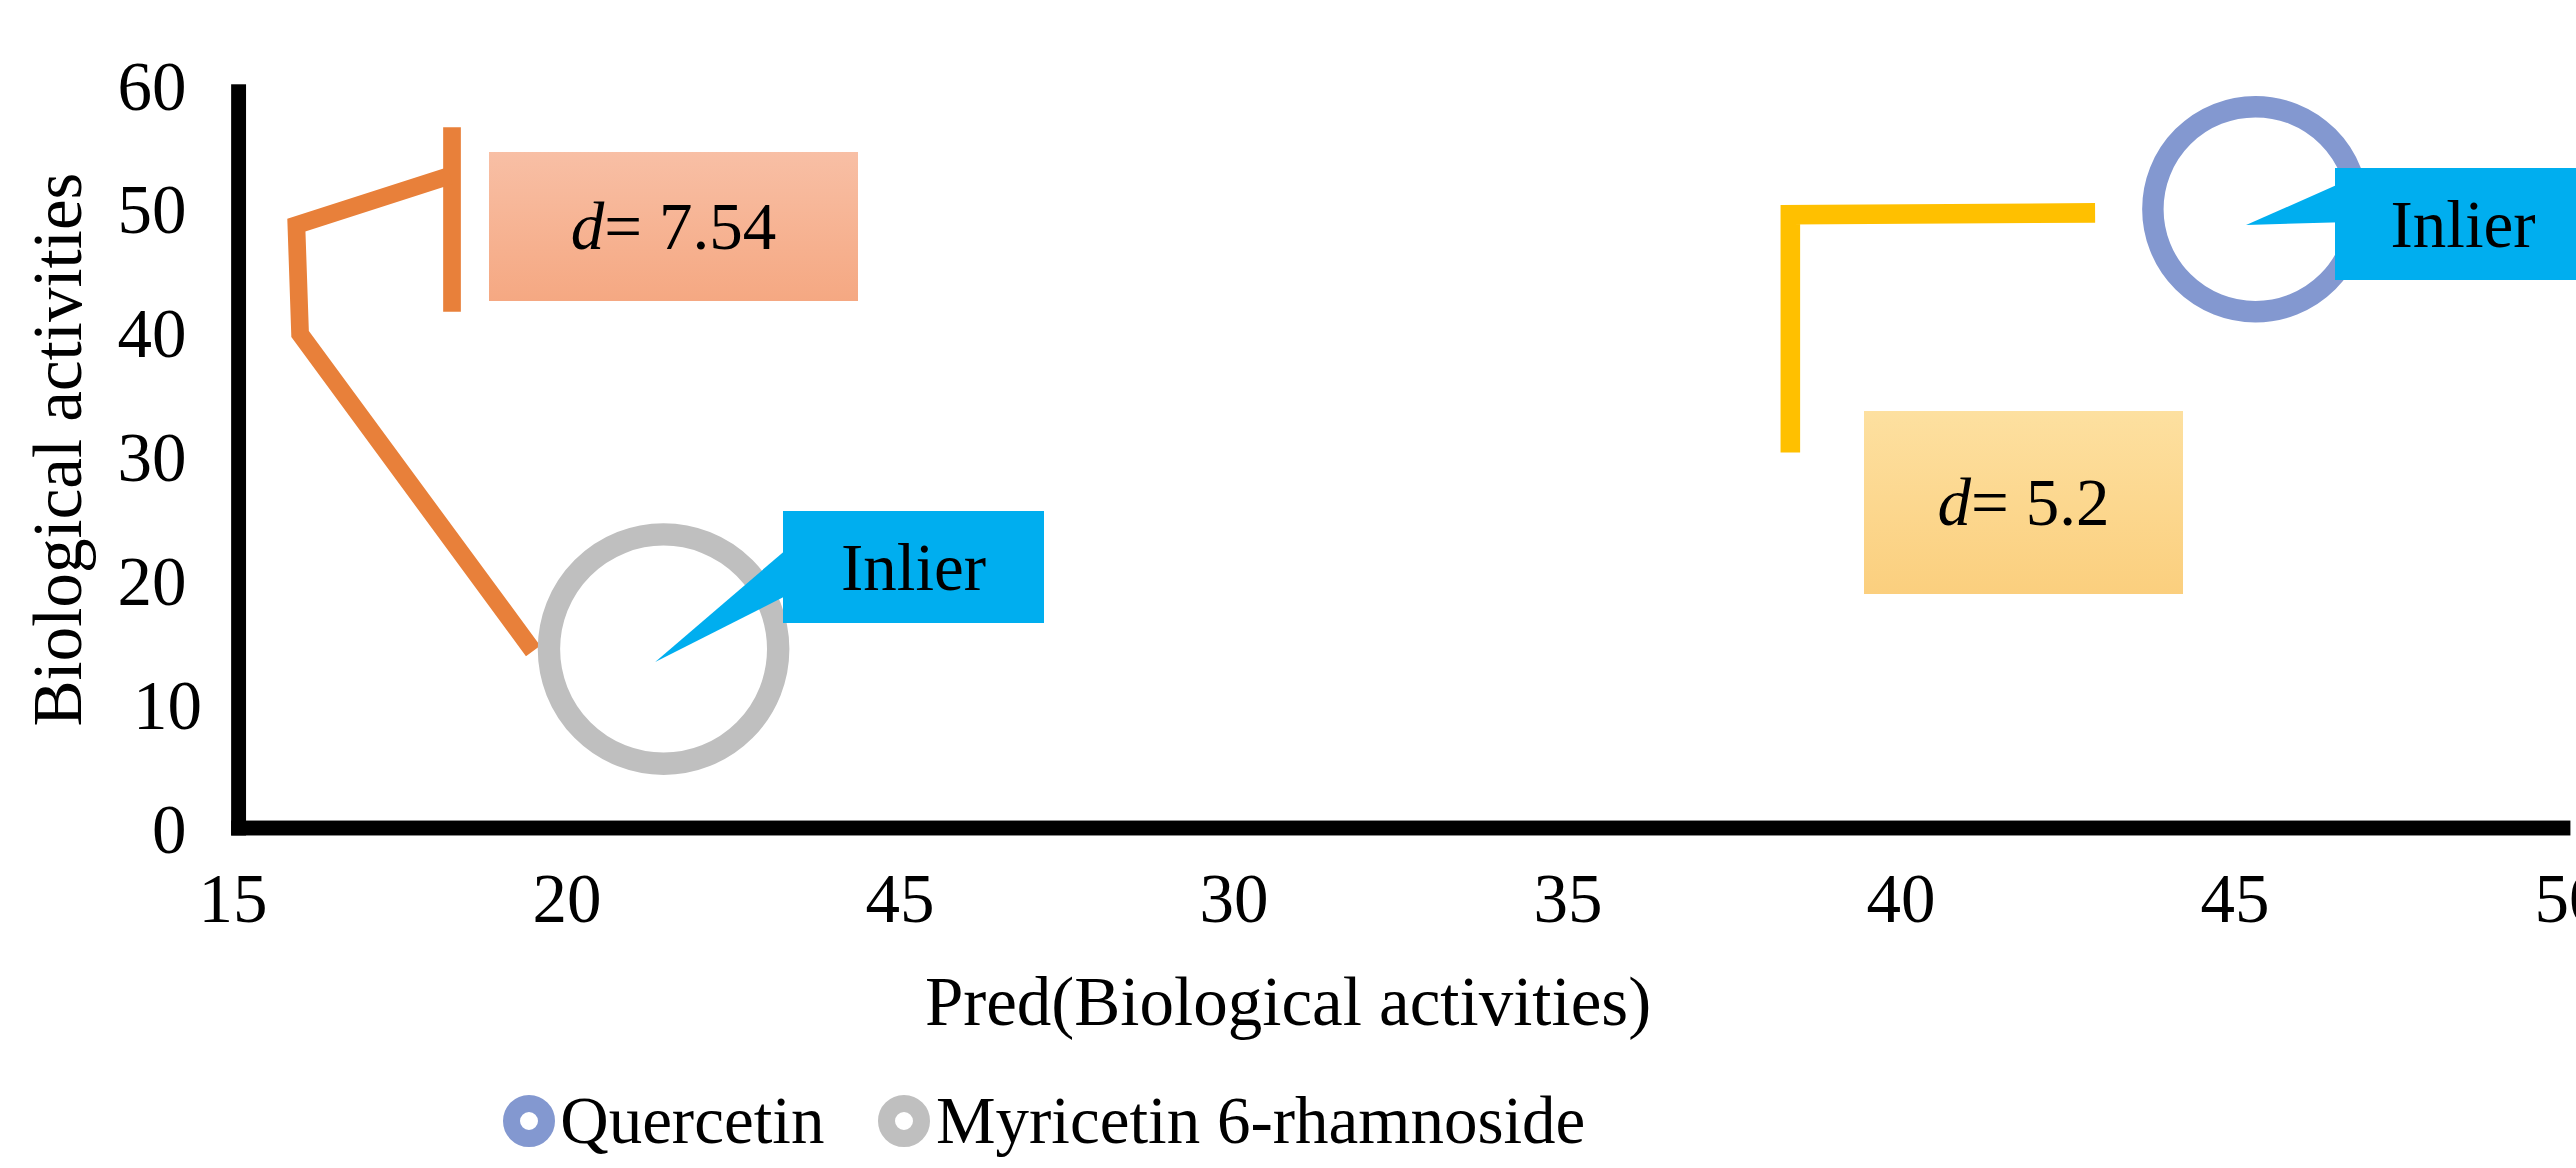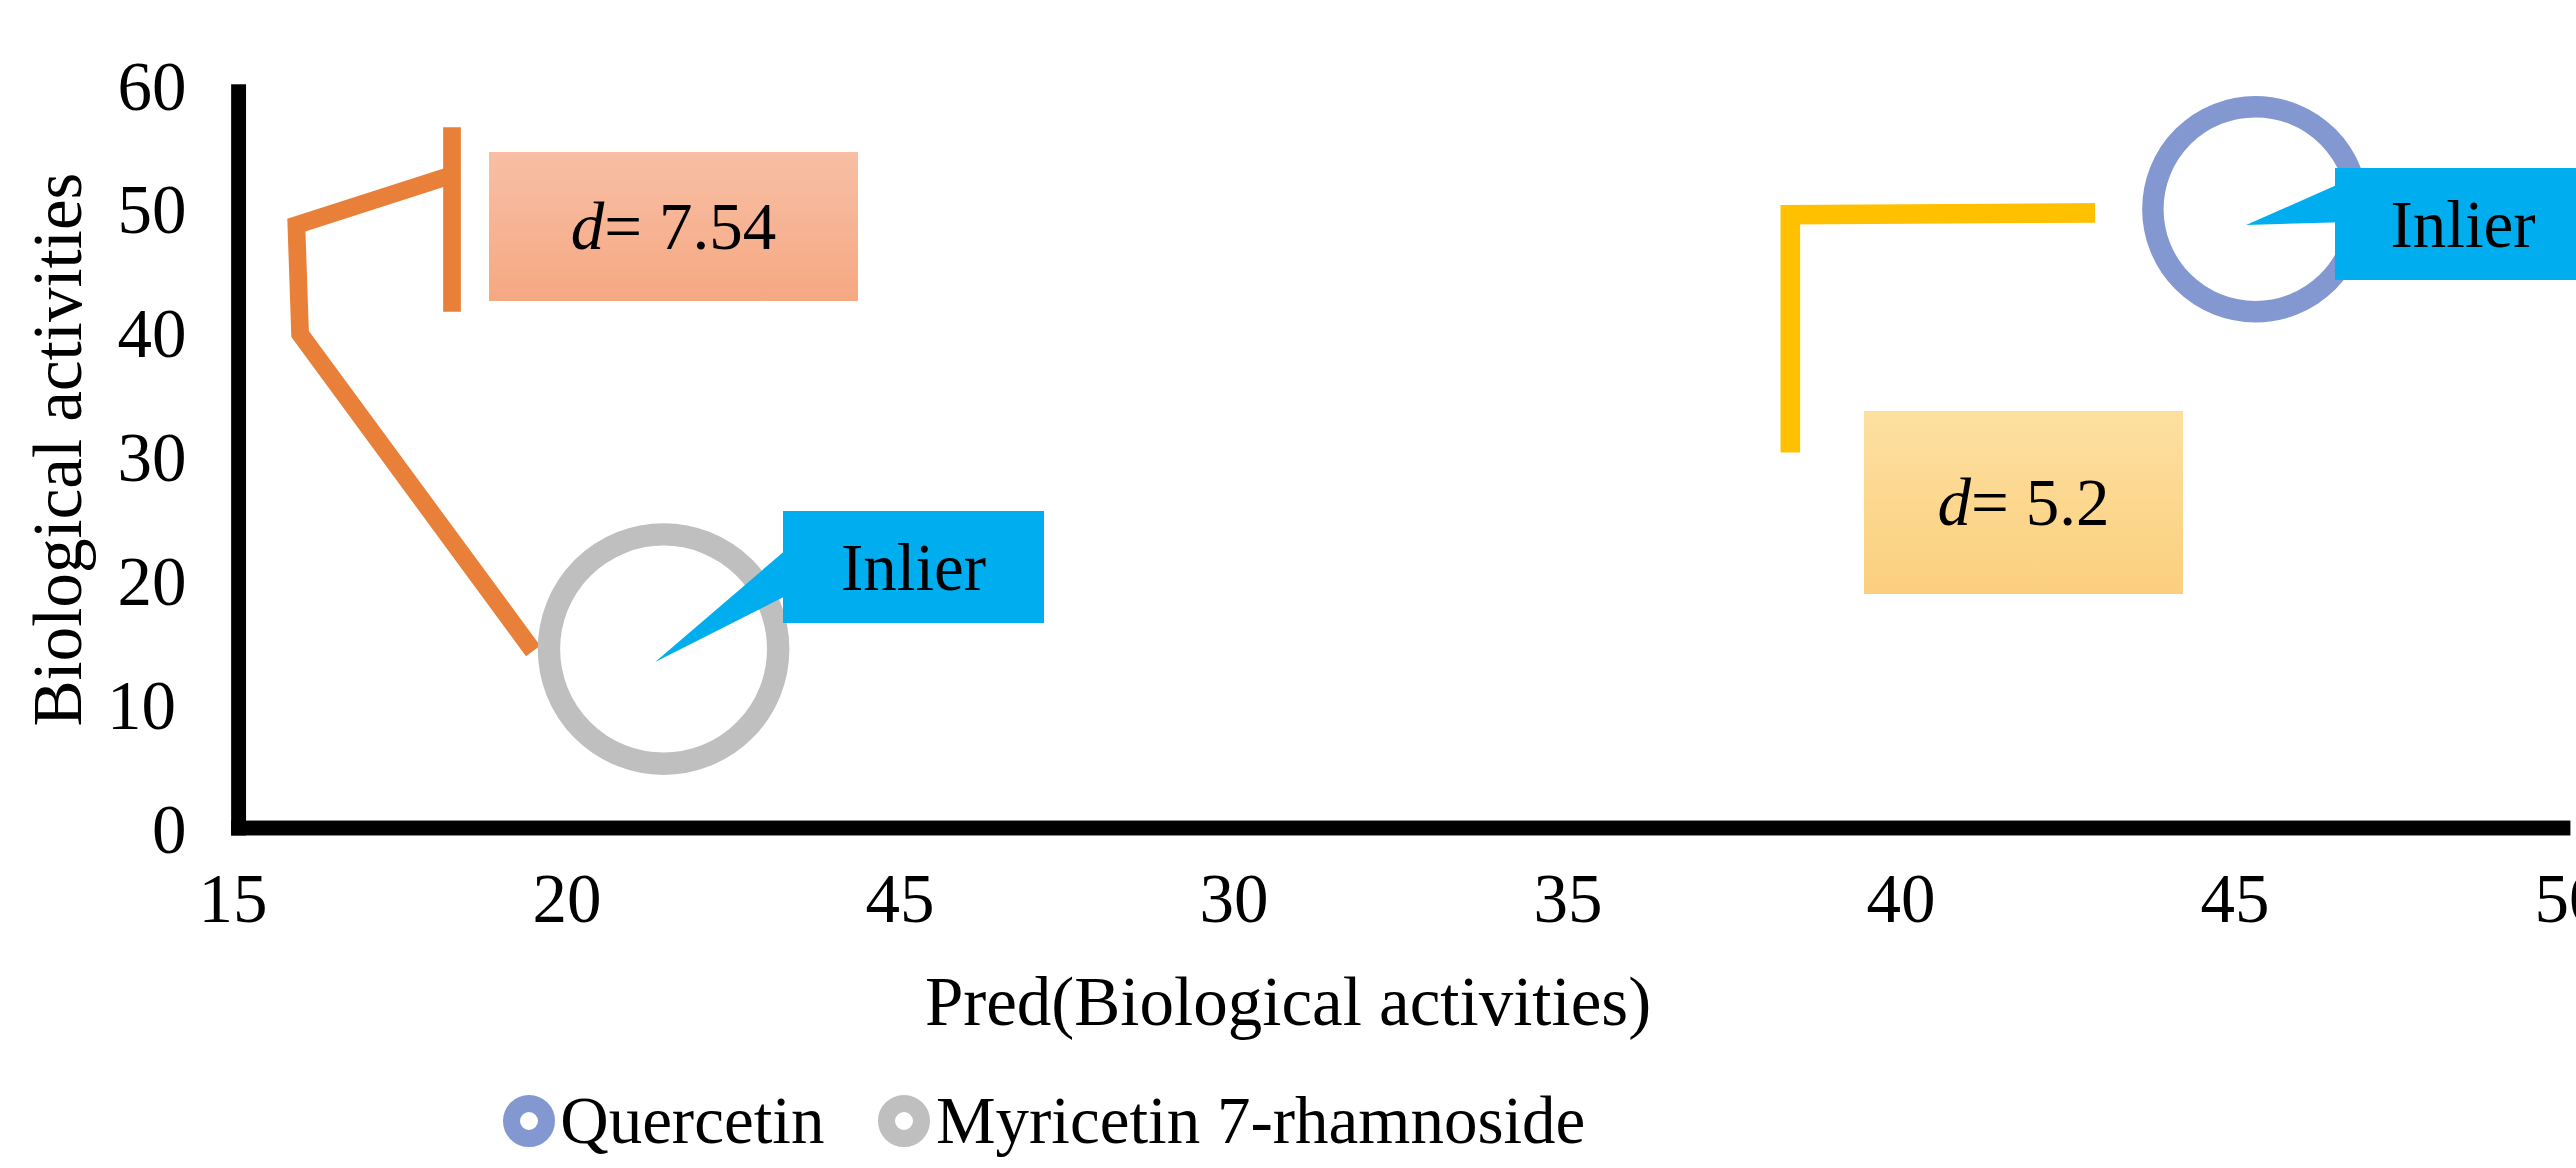--- a/index.html
+++ b/index.html
@@ -58,21 +58,21 @@
 
     <polygon points="703,662 845,540 845,590" fill="#00AEEF"></polygon>
     <polygon points="2410,193 2512,148 2512,190" fill="#00AEEF"></polygon>
   </svg>
 
   <div class="tick-label ylab" style="left:18.6px;top:7.5px;width:168px;">60</div>
   <div class="tick-label ylab" style="left:18.6px;top:131px;width:168px;">50</div>
   <div class="tick-label ylab" style="left:18.6px;top:255px;width:168px;">40</div>
   <div class="tick-label ylab" style="left:18.6px;top:379px;width:168px;">30</div>
   <div class="tick-label ylab" style="left:18.6px;top:503px;width:168px;">20</div>
-  <div class="tick-label ylab" style="left:8px;top:627px;width:168px;">10</div>
+  <div class="tick-label ylab" style="left:34px;top:627px;width:168px;">10</div>
   <div class="tick-label ylab" style="left:18.6px;top:751px;width:168px;">0</div>
 
   <div class="tick-label xlab" style="left:149px;top:820px;width:168px;">15</div>
   <div class="tick-label xlab" style="left:483px;top:820px;width:168px;">20</div>
   <div class="tick-label xlab" style="left:816px;top:820px;width:168px;">45</div>
   <div class="tick-label xlab" style="left:1150px;top:820px;width:168px;">30</div>
   <div class="tick-label xlab" style="left:1484px;top:820px;width:168px;">35</div>
   <div class="tick-label xlab" style="left:1817px;top:820px;width:168px;">40</div>
   <div class="tick-label xlab" style="left:2151px;top:820px;width:168px;">45</div>
   <div class="tick-label xlab" style="left:2485px;top:820px;width:168px;">50</div>
@@ -97,18 +97,18 @@
     <span>Inlier</span>
   </div>
 
   <div class="legend">
     <div class="legend-item">
       <span class="legend-marker" id="legend-marker-quercetin"></span>
       <span class="legend-text">Quercetin</span>
     </div>
     <div class="legend-item">
       <span class="legend-marker" id="legend-marker-myricetin"></span>
-      <span class="legend-text">Myricetin 7-rhamnoside</span>
+      <span class="legend-text">Myricetin 6-rhamnoside</span>
     </div>
   </div>
 
 </div>
 
 
 </body></html>

